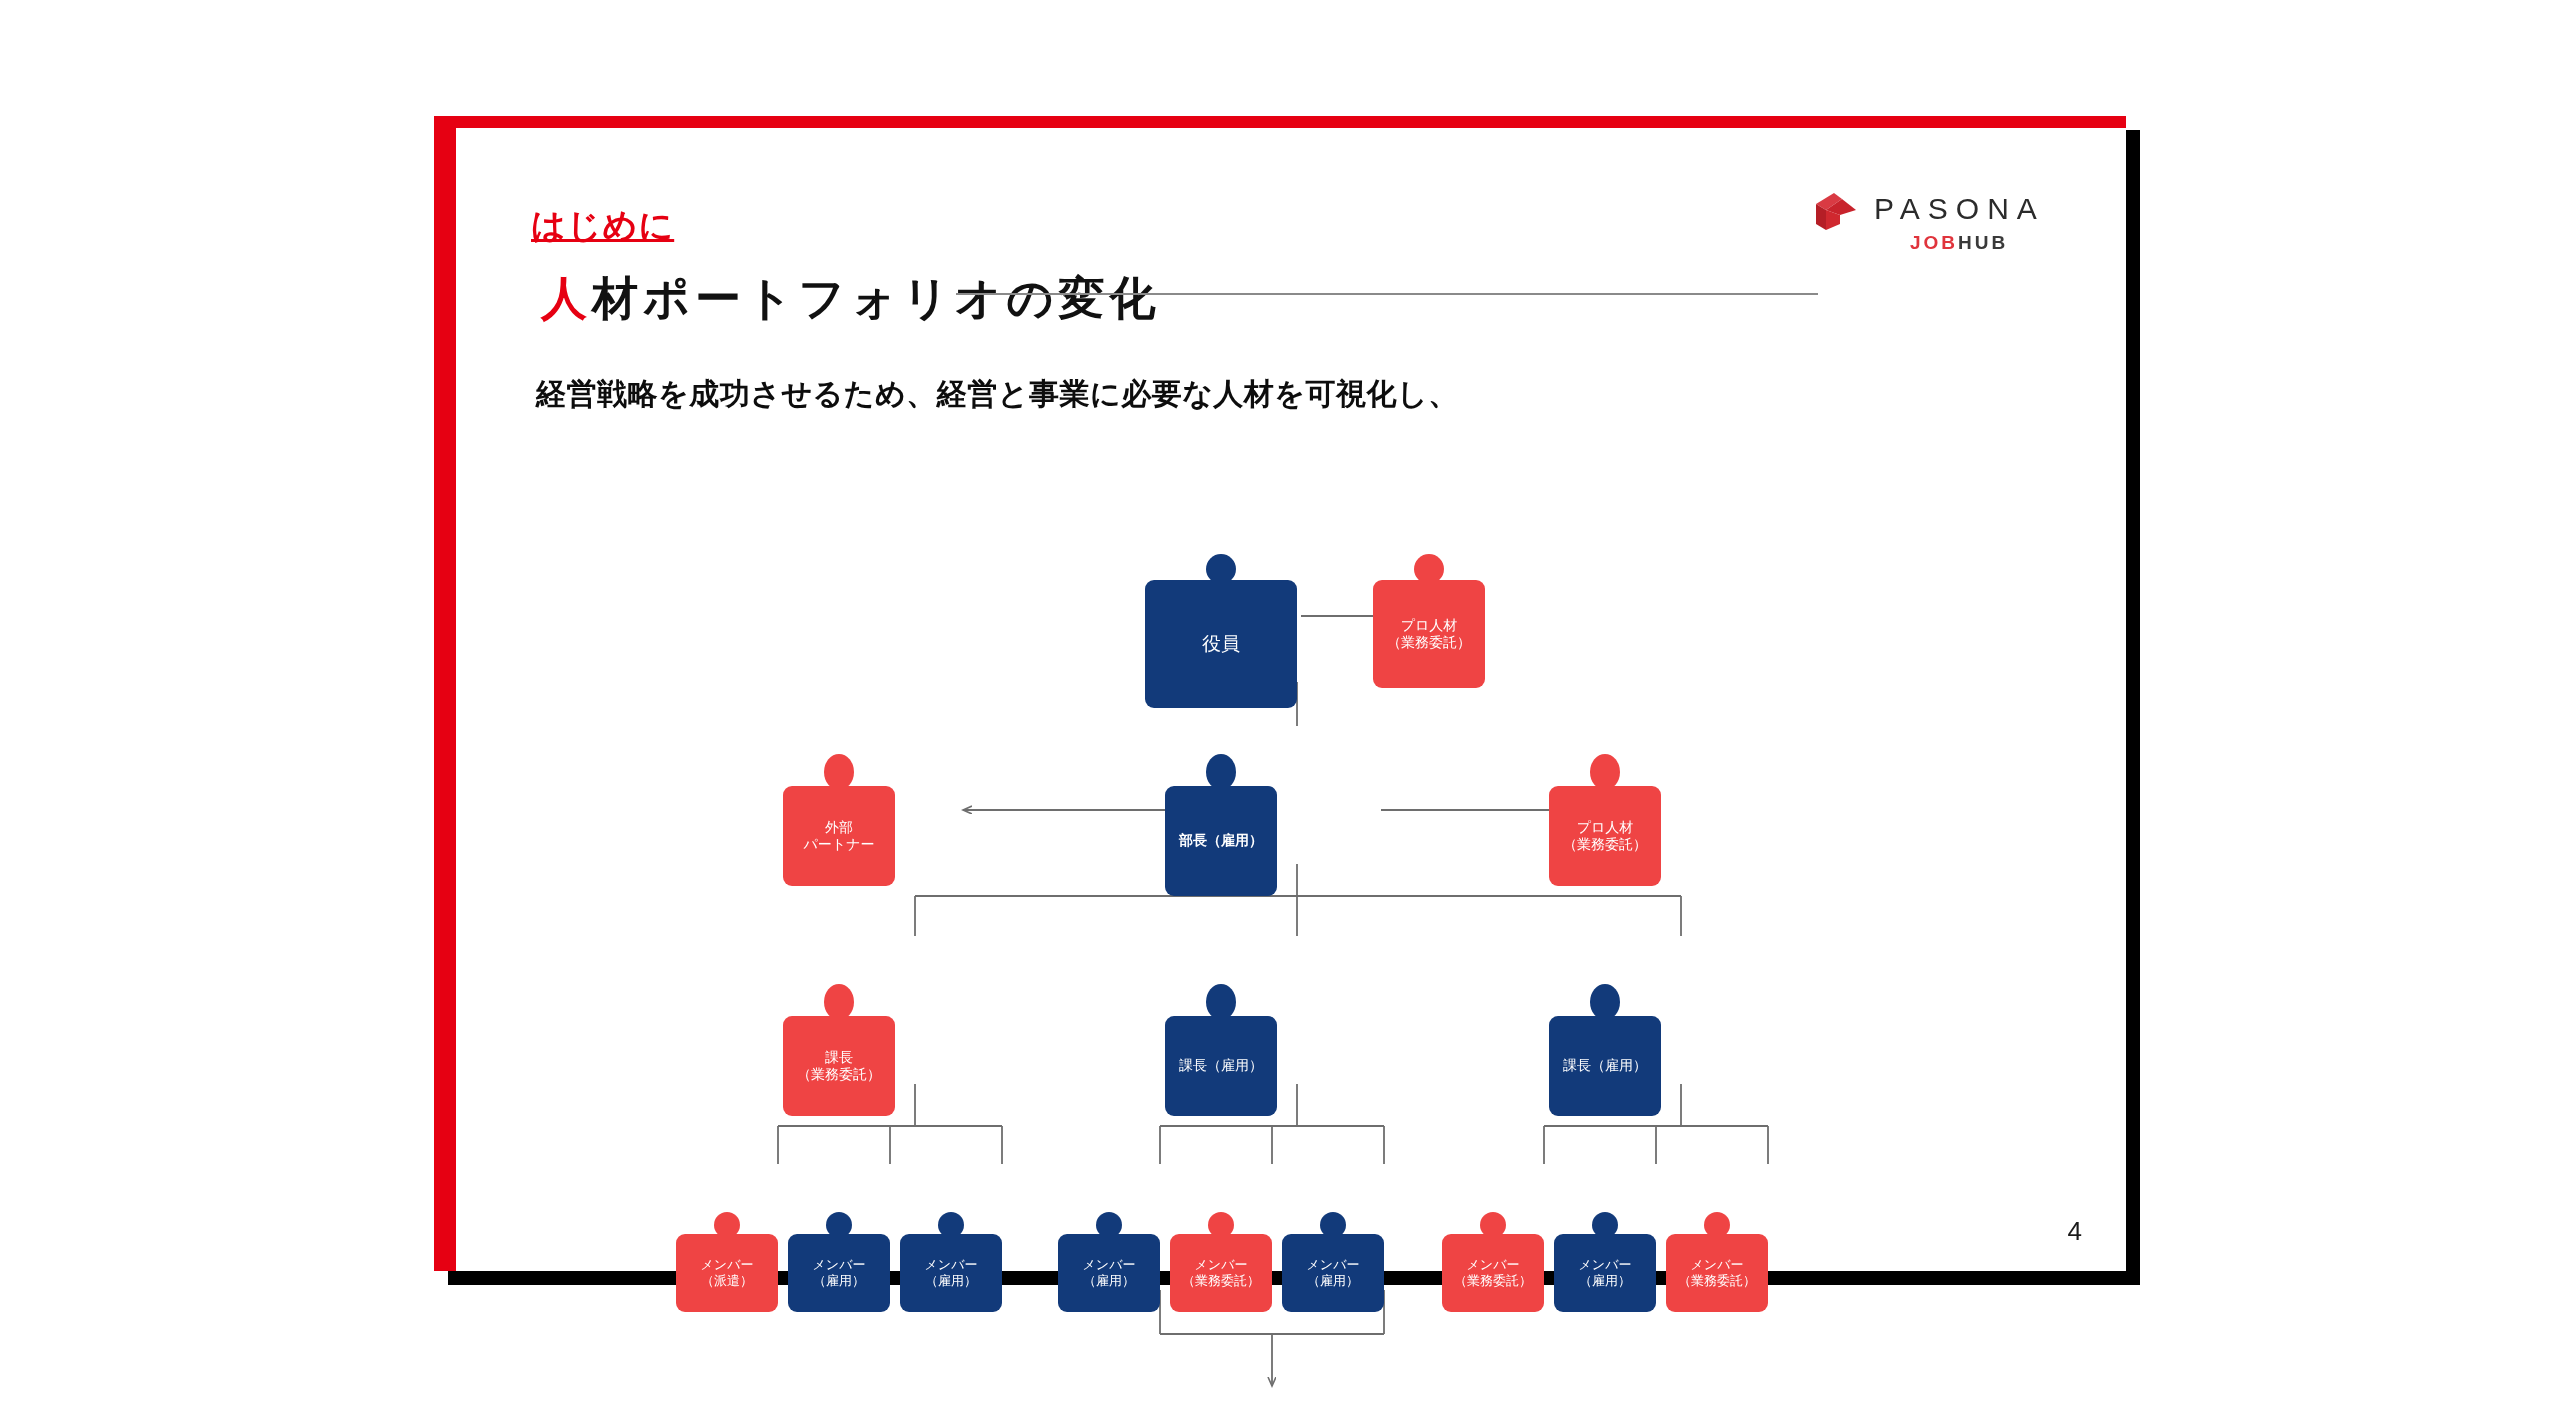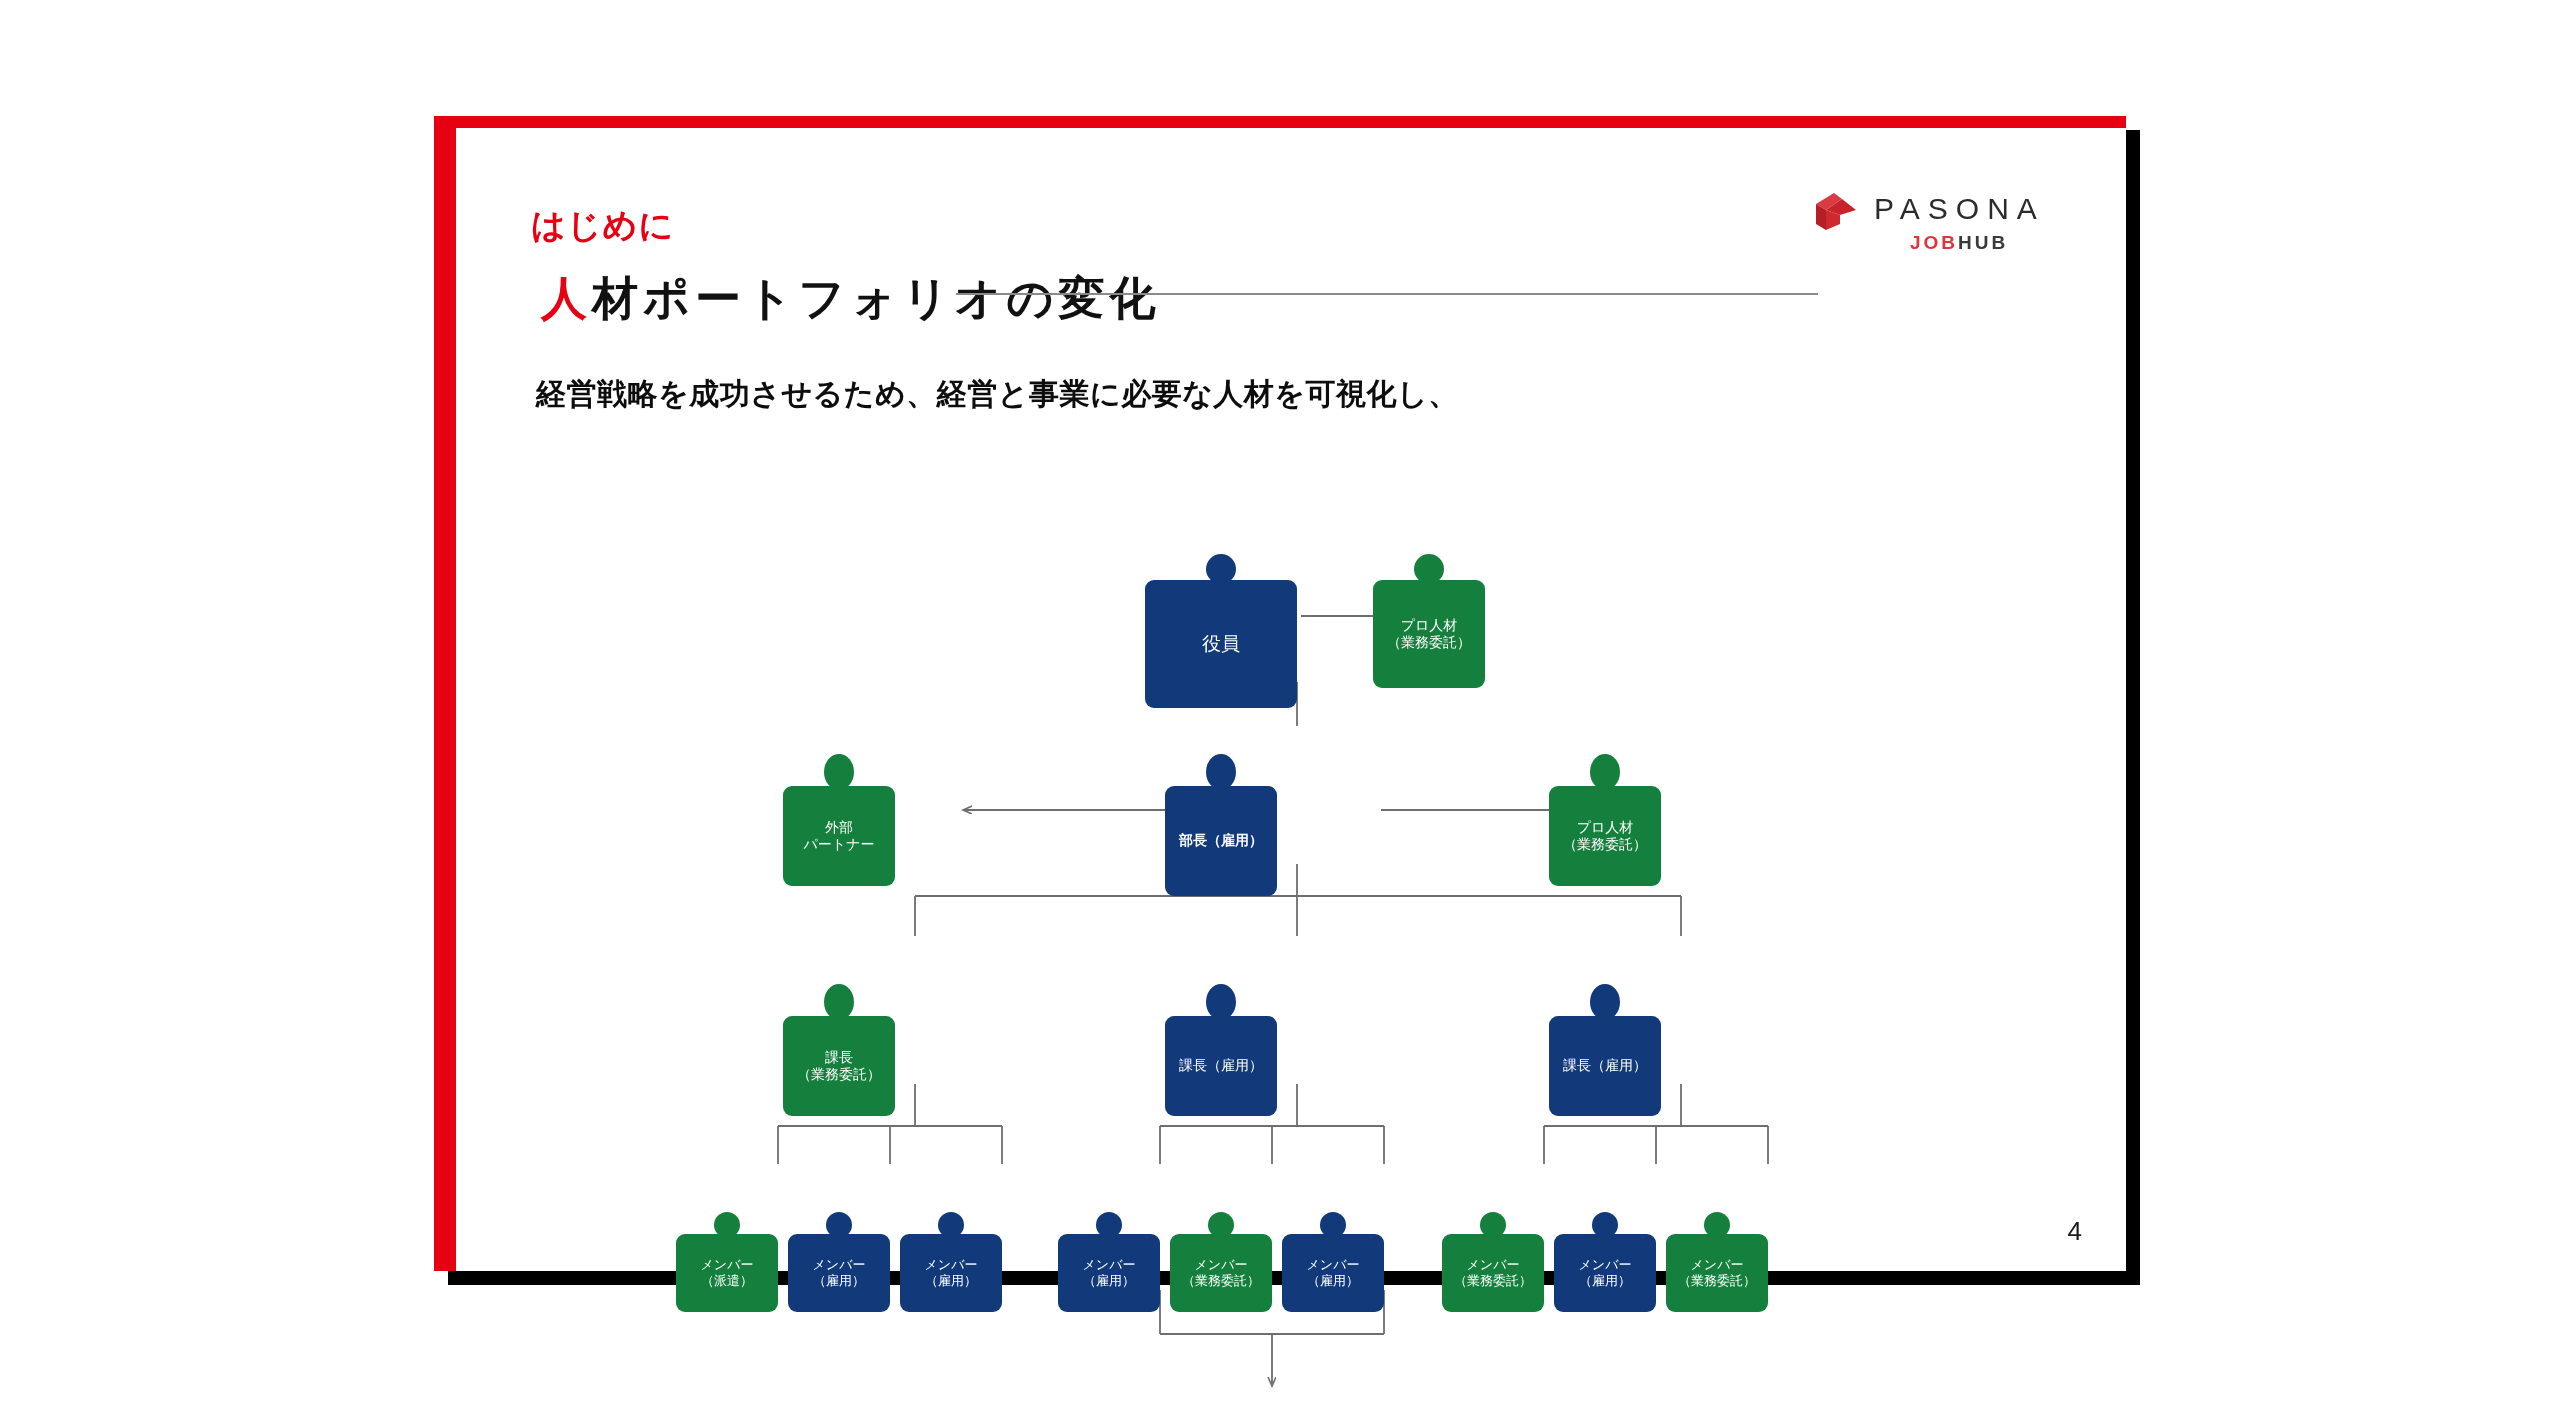--- a/index.html
+++ b/index.html
@@ -19,20 +19,21 @@
     background:#ffffff;border-left:22px solid #E60012;border-top:12px solid #E60012;
     box-sizing:border-box;
   }
   #slide-canvas{position:absolute;left:0;top:0;width:100%;height:100%;}
 
   
   #eyebrow{
     position:absolute;left:75px;top:75px;
     color:#E60012;font-size:34px;font-weight:bold;letter-spacing:1px;
     white-space:nowrap;
+    text-decoration:underline;
   }
   #logo-block{position:absolute;right:24px;top:58px;width:290px;height:80px;}
   #logo-mark{position:absolute;left:0;top:4px;width:48px;height:48px;}
   #logo-pasona{
     position:absolute;left:62px;top:6px;
     font-size:30px;letter-spacing:8px;color:#2B2B2B;font-weight:400;white-space:nowrap;
   }
   #logo-jobhub{
     position:absolute;left:98px;top:46px;
     font-size:19px;letter-spacing:3px;font-weight:bold;white-space:nowrap;
@@ -75,21 +76,21 @@
   }
   .node .body{
     position:absolute;left:0;top:0;width:100%;
     border-radius:9px;
     display:flex;flex-direction:column;align-items:center;justify-content:center;
     color:#ffffff;text-align:center;box-sizing:border-box;
     line-height:1.22;
   }
   .node .body span{display:block;white-space:nowrap;}
   .blue .head,.blue .body{background:#123A7A;}
-  .red  .head,.red  .body{background:#15803d;}
+  .red  .head,.red  .body{background:#ef4444;}
 </style>
 </head>
 <body>
 
 <div id="slide-shadow"></div>
 
 <div id="slide-frame">
   <div id="slide-canvas">
 
     <div id="eyebrow">はじめに</div>

